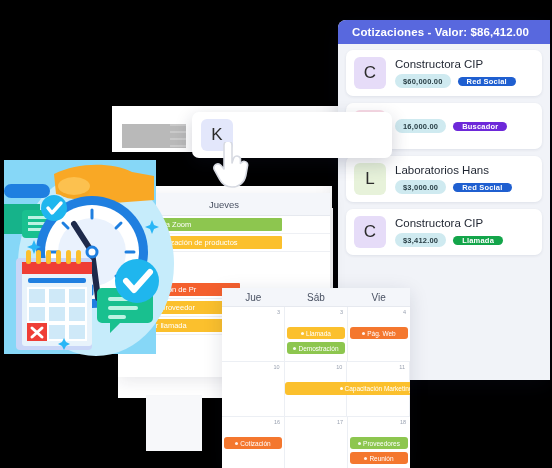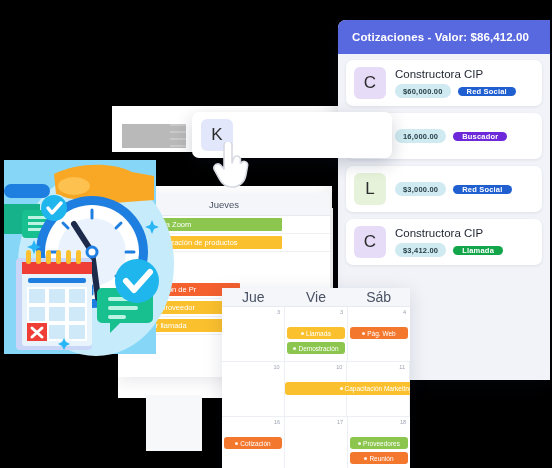--- a/index.html
+++ b/index.html
@@ -9,21 +9,21 @@
   
   .void{position:absolute;background:#000;}
 
   
   #quotes{
     position:absolute;left:338px;top:20px;width:212px;height:360px;
     background:#f1f3f8;border-radius:8px 0 0 8px;overflow:hidden;
     box-shadow:0 6px 22px rgba(20,25,60,.18);
   }
   #quotes-header{
-    height:34px;display:flex;align-items:center;padding:0 14px;
+    height:24px;display:flex;align-items:center;padding:0 14px;
     color:#fff;font-size:11.5px;font-weight:700;letter-spacing:.1px;white-space:nowrap;
   }
   #quotes-list{padding:6px 8px 8px 8px;display:flex;flex-direction:column;gap:7px;}
   .q-card{
     background:#fff;border-radius:7px;padding:7px 8px;display:flex;align-items:center;gap:9px;
     box-shadow:0 1px 3px rgba(30,40,80,.09);
   }
   .q-avatar{
     width:32px;height:32px;border-radius:6px;flex:0 0 32px;
     display:flex;align-items:center;justify-content:center;
@@ -76,21 +76,21 @@
   }
 
   
   #calendar{
     position:absolute;left:222px;top:288px;width:188px;height:180px;background:#fff;
     box-shadow:0 4px 18px rgba(25,30,60,.13);z-index:22;overflow:hidden;
   }
   #cal-head{display:flex;height:18px;background:#f4f6fa;border-bottom:1px solid #e6e9ef;}
   #cal-head div{
     flex:1;display:flex;align-items:center;justify-content:center;
-    font-size:14px;color:#4a5263;
+    font-size:10px;color:#4a5263;
   }
   .cal-row{display:flex;height:54px;border-bottom:1px solid #eceff4;}
   .cal-cell{flex:1;border-right:1px solid #eceff4;position:relative;padding-top:3px;}
   .cal-cell:last-child{border-right:none;}
   .cal-num{position:absolute;top:2px;right:4px;font-size:5.5px;color:#9aa2b1;}
   .chips{position:absolute;top:20px;left:2px;right:2px;display:flex;flex-direction:column;gap:3px;}
   .chip{
     border-radius:3px;color:#fff;font-size:6.5px;padding:2.5px 3px;
     display:flex;align-items:center;justify-content:center;gap:2px;white-space:nowrap;overflow:hidden;
   }
@@ -146,20 +146,21 @@
               <span class="q-amount">16,000.00</span>
               <span class="q-tag" style="background:#6d28d9">Buscador</span>
             </div>
           </div>
         </div>
         <div class="q-card">
           <div class="q-avatar" style="background:#e7f2da">
             <span>L</span>
           </div>
           <div class="q-body">
+            <div class="q-name">Laboratorios Hans</div>
             <div class="q-meta">
               <span class="q-amount">$3,000.00</span>
               <span class="q-tag" style="background:#1f5fd0">Red Social</span>
             </div>
           </div>
         </div>
         <div class="q-card">
           <div class="q-avatar" style="background:#e6dcf8">
             <span>C</span>
           </div>
@@ -307,22 +308,22 @@
 
   <div id="cursor">
     <svg width="40" height="52" viewBox="0 0 40 52" xmlns="http://www.w3.org/2000/svg">
       <path d="M12 3 C12 0.8 13.8 -1 16 -1 C18.2 -1 20 0.8 20 3 V21 L21.5 16.5 C22.1 14.6 24.1 13.6 26 14.2 C27.6 14.7 28.6 16.2 28.5 17.8 L28.4 21.5 L30 20.2 C31.5 19 33.7 19.2 34.9 20.7 C35.6 21.6 35.8 22.7 35.6 23.7 L33.8 33.5 C32.6 40.2 26.8 45 20 45 C14.9 45 10.2 42.2 7.8 37.7 L2.4 27.8 C1.3 25.9 2 23.5 3.9 22.4 C5.6 21.5 7.6 21.9 8.8 23.3 L12 27 Z" fill="#ffffff" stroke="#d7dae2" stroke-width="1.6" stroke-linejoin="round"></path>
     </svg>
   </div>
 
   <div id="calendar">
     <div id="cal-head">
         <div>Jue</div>
+        <div>Sáb</div>
         <div>Vie</div>
-        <div>Sáb</div>
       </div>
     <div id="cal-body">
         <div class="cal-row" style="position: relative;">
           <div class="cal-cell">
             <span class="cal-num">3</span>
           </div>
           <div class="cal-cell">
             <span class="cal-num">3</span>
             <div class="chips">
               <div class="chip" style="background:#fbc02d">

